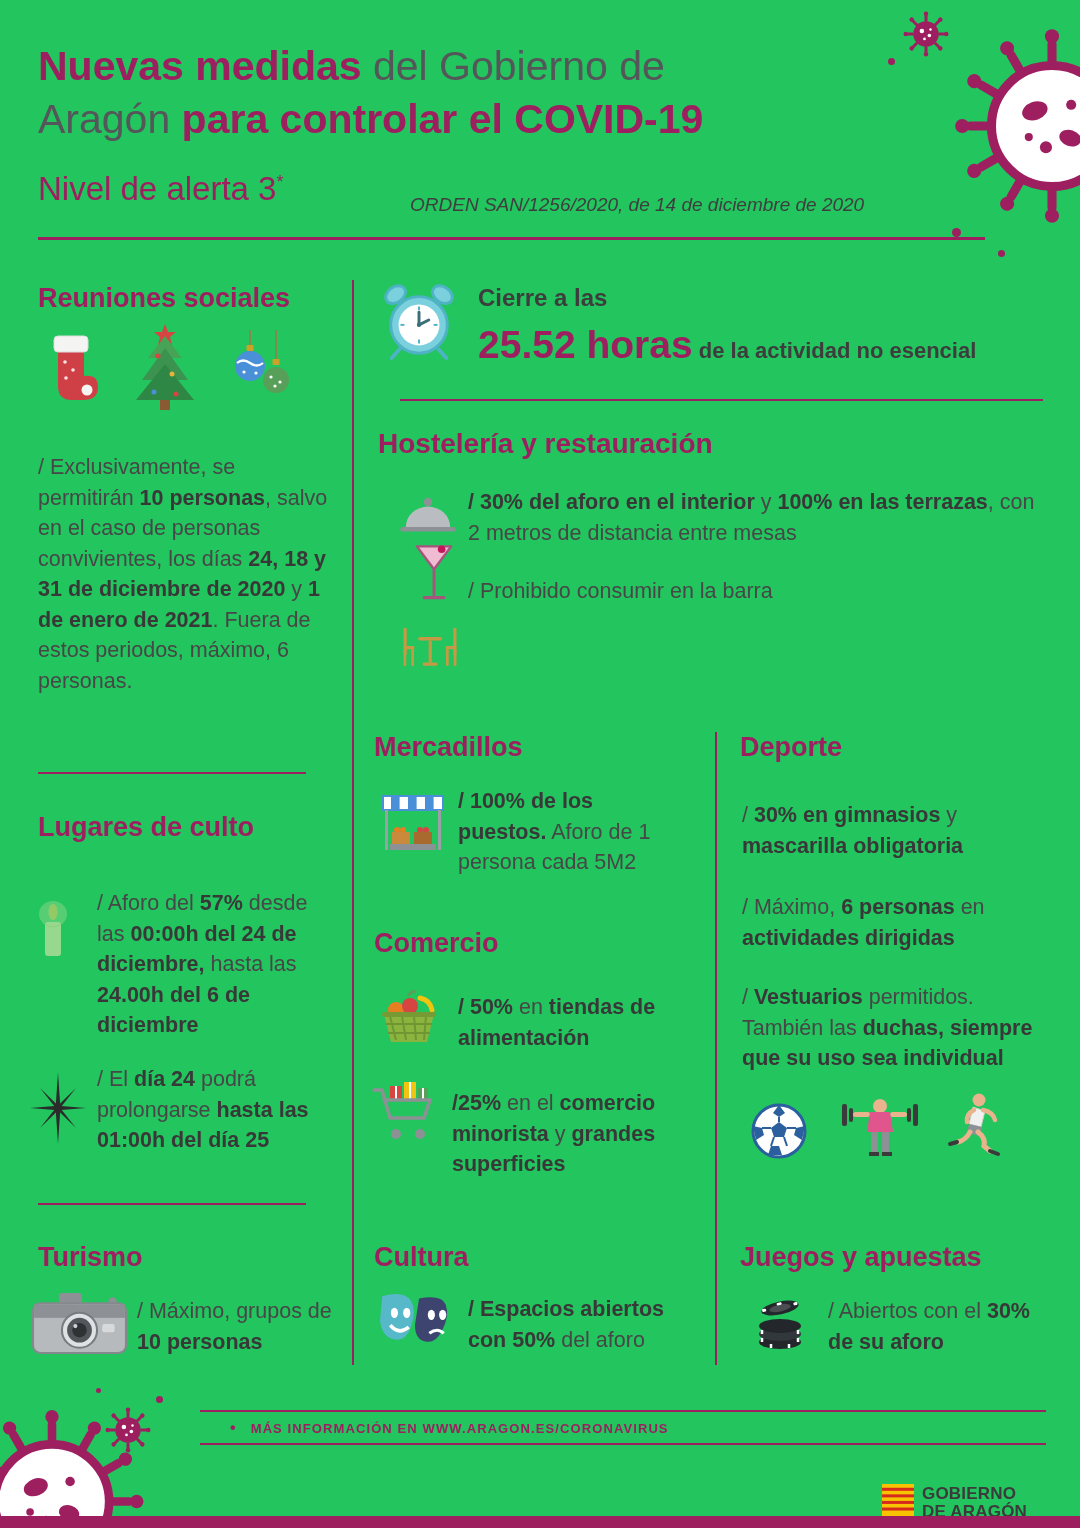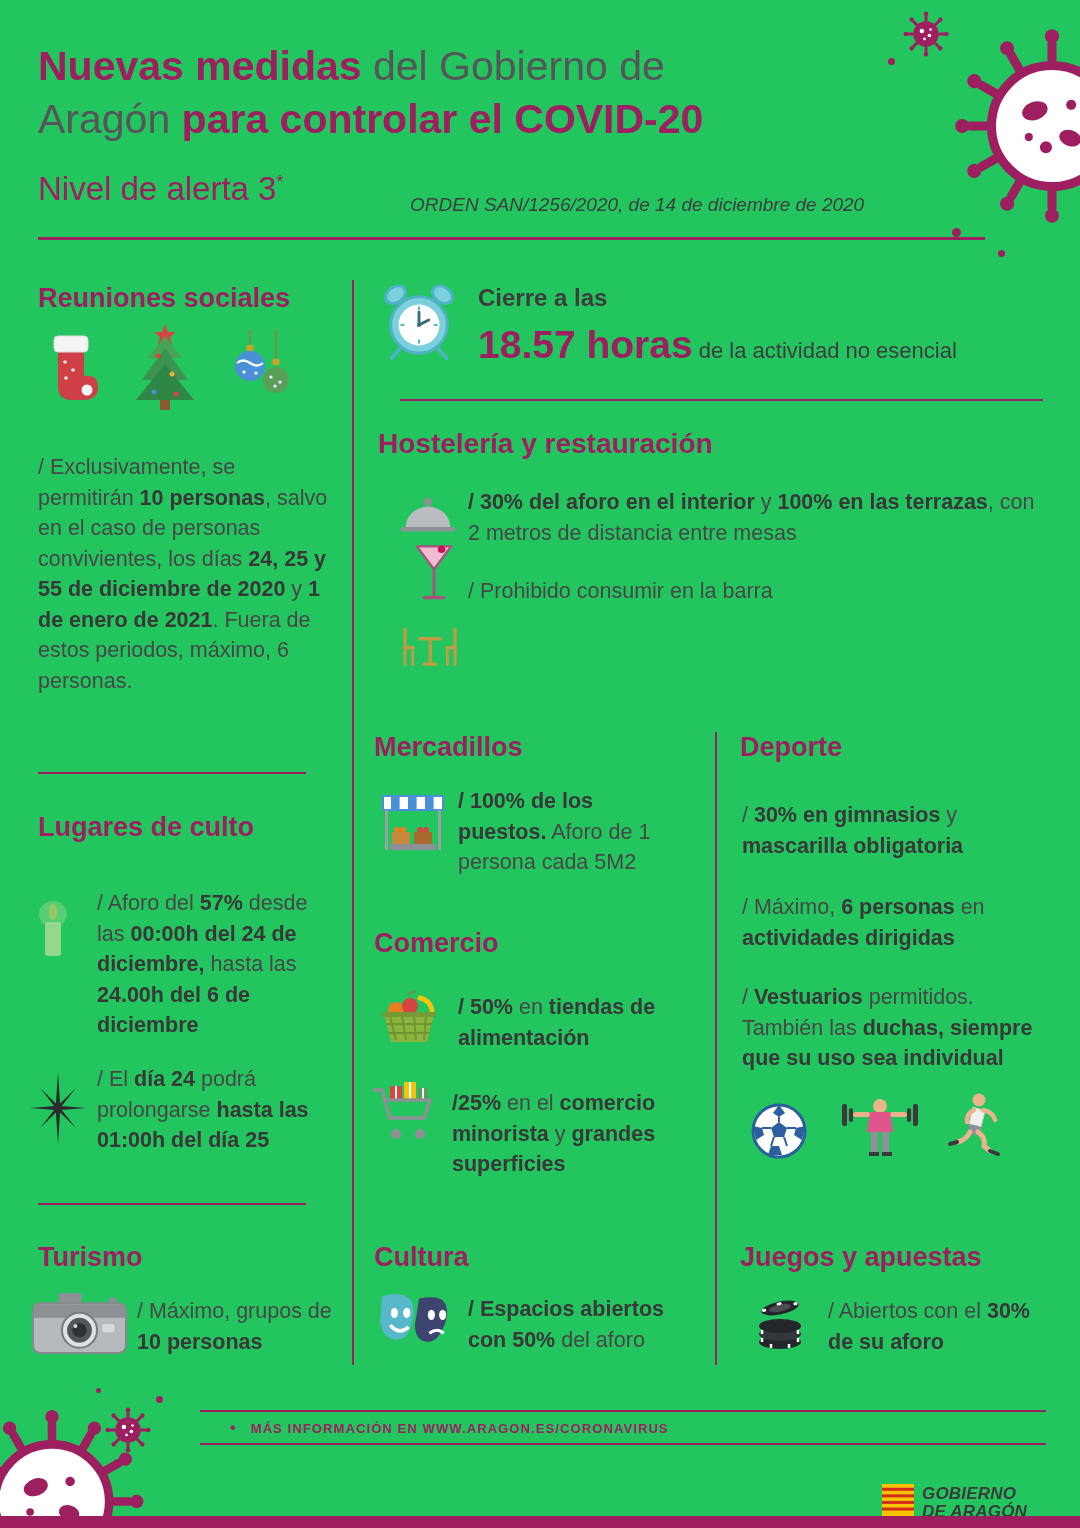--- a/index.html
+++ b/index.html
@@ -12,23 +12,23 @@
   .alert{font-size:33px;color:var(--mag);font-weight:400;}
   .alert sup{font-size:18px;}
   .order{font-size:19px;font-style:italic;color:#3e3e3e;margin-left:37px;}
   .hline{height:2px;background:var(--mag);}
   .vline{width:2px;background:var(--mag);}
   .sec-title{font-size:27px;font-weight:700;color:var(--mag);text-align:center;}
   .body{font-size:21.5px;line-height:1.42;color:var(--dark);}
   .body b{color:#383838;}
   .cierre-line1{font-size:24px;font-weight:700;color:#3d3d3d;margin-bottom:11px;}
   .cierre-big{font-size:39px;font-weight:700;color:var(--mag);}
-  .cierre-rest{font-size:22px;font-weight:400;color:#3d3d3d;}
+  .cierre-rest{font-size:22px;font-weight:700;color:#3d3d3d;}
   .footer-note{font-size:13px;font-weight:700;color:var(--mag);letter-spacing:1.1px;display:flex;align-items:center;gap:14px;}
-  .logo-text{font-size:17px;font-weight:700;color:#3b3b3b;line-height:1.06;letter-spacing:.2px;font-style:italic;}
+  .logo-text{font-size:17px;font-weight:700;color:#3b3b3b;line-height:1.06;letter-spacing:.2px;}
   .dot{position:absolute;background:var(--mag);border-radius:50%;}
   .bottom-bar{position:absolute;left:0;top:1516px;width:1080px;height:12px;background:var(--mag);}
 </style>
 </head>
 <body>
 
 <div class="page">
 
   <svg width="0" height="0" style="position:absolute" aria-hidden="true">
     <defs>
@@ -133,21 +133,21 @@
           <circle cx="99" cy="136" r="6"></circle>
             <circle cx="124" cy="94" r="5"></circle>
             <circle cx="82" cy="126" r="4"></circle>
         </g>
       </g>
     </defs>
   </svg>
 
   <div class="abs h-title" style="left:38px;top:40px;width:860px">
     <div><b>Nuevas medidas</b><span> del Gobierno de</span></div>
-    <div><span>Aragón </span><b>para controlar el COVID-20</b></div>
+    <div><span>Aragón </span><b>para controlar el COVID-19</b></div>
   </div>
   <div class="abs alert" style="left:38px;top:170px"><span>Nivel de alerta 3</span><sup>*</sup></div>
   <div class="abs order" style="left:373px;top:194px">ORDEN SAN/1256/2020, de 14 de diciembre de 2020</div>
   <div class="abs hline" style="left:38px;top:237px;width:947px;height:2.5px"></div>
 
   <svg class="abs" style="left:946px;top:10px;width:212px;height:232px" viewBox="0 0 210 230">
       <use href="#voutline"></use>
     </svg>
   <svg class="abs" style="left:902px;top:10px;width:48px;height:48px" viewBox="0 0 64 64">
       <use href="#vsolid"></use>
@@ -192,21 +192,21 @@
     <path d="M9,33 q6,-5 13,0 q7,5 13,0" stroke="#ffffff" stroke-width="2.2" fill="none"></path>
     <circle cx="16" cy="42" r="1.6" fill="#fff"></circle>
       <circle cx="28" cy="43" r="1.6" fill="#fff"></circle>
     <rect x="44.5" y="29" width="7" height="6" rx="1" fill="#c9a227"></rect>
     <circle cx="48" cy="50" r="13" fill="#58a05a"></circle>
     <circle cx="43" cy="47" r="1.6" fill="#fff"></circle>
       <circle cx="52" cy="52" r="1.6" fill="#fff"></circle>
       <circle cx="47" cy="56" r="1.6" fill="#fff"></circle>
   </svg>
 
-  <p class="abs body" style="left:38px;top:452px;width:292px"><span>/ Exclusivamente, se permitirán </span><b>10 personas</b><span>, salvo en el caso de personas convivientes, los días </span><b>24, 25 y 55 de diciembre de 2020</b><span> y </span><b>1 de enero de 2021</b><span>. Fuera de estos periodos, máximo, 6 personas.</span></p>
+  <p class="abs body" style="left:38px;top:452px;width:292px"><span>/ Exclusivamente, se permitirán </span><b>10 personas</b><span>, salvo en el caso de personas convivientes, los días </span><b>24, 18 y 31 de diciembre de 2020</b><span> y </span><b>1 de enero de 2021</b><span>. Fuera de estos periodos, máximo, 6 personas.</span></p>
 
   <div class="abs hline" style="left:38px;top:772px;width:268px"></div>
 
   <div class="abs sec-title" style="left:38px;top:812px">Lugares de culto</div>
 
   <svg class="abs" style="left:18px;top:898px;width:70px;height:70px;opacity:.55" viewBox="0 0 70 70">
     <ellipse cx="35" cy="16" rx="14" ry="13" fill="#f8ecb8" opacity="0.45"></ellipse>
     <ellipse cx="35" cy="14" rx="4.5" ry="8" fill="#f2cf6b"></ellipse>
     <rect x="27" y="24" width="16" height="34" rx="3" fill="#f6e9b4"></rect>
     <path d="M27,26 q8,6 16,0" stroke="#eeda95" fill="none"></path>
@@ -253,21 +253,21 @@
         <line x1="21" y1="46" x2="25" y2="46"></line>
     </g>
     <g stroke="#3a6f7a" stroke-width="3" stroke-linecap="round">
       <line x1="40" y1="46" x2="40" y2="33"></line>
         <line x1="40" y1="46" x2="50" y2="41"></line>
     </g>
     <circle cx="40" cy="46" r="2.2" fill="#3a6f7a"></circle>
   </svg>
   <div class="abs" style="left:478px;top:284px;width:566px">
     <div class="cierre-line1">Cierre a las</div>
-    <div><span class="cierre-big">18.57 horas</span><span class="cierre-rest"> de la actividad no esencial</span></div>
+    <div><span class="cierre-big">25.52 horas</span><span class="cierre-rest"> de la actividad no esencial</span></div>
   </div>
   <div class="abs hline" style="left:400px;top:399px;width:643px"></div>
 
   <div class="abs sec-title" style="left:378px;top:428px;font-size:28px">Hostelería y restauración</div>
 
   <svg class="abs" style="left:398px;top:490px;width:60px;height:48px" viewBox="0 0 64 52">
     <path d="M8,40 a24,22 0 0 1 48,0 Z" fill="#b9bdc1"></path>
     <circle cx="32" cy="13" r="4.5" fill="#8d9196"></circle>
     <rect x="2" y="40" width="60" height="5" rx="2.5" fill="#8d9196"></rect>
   </svg>

